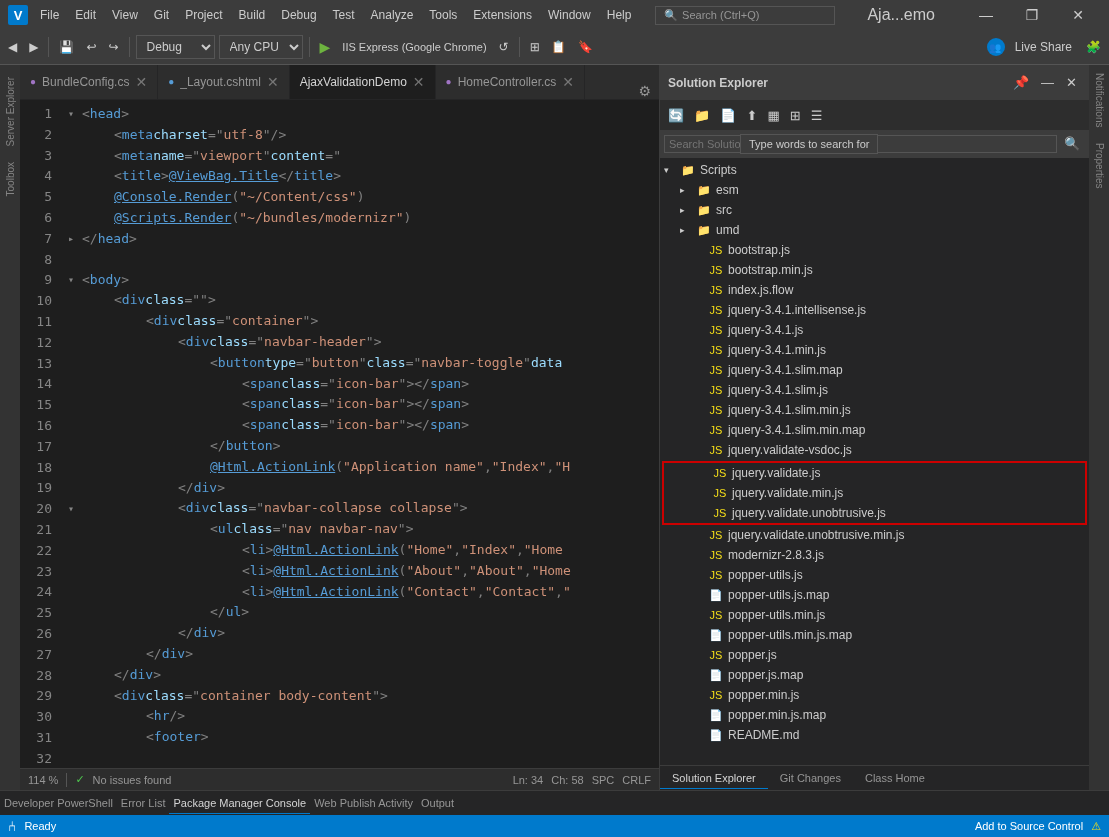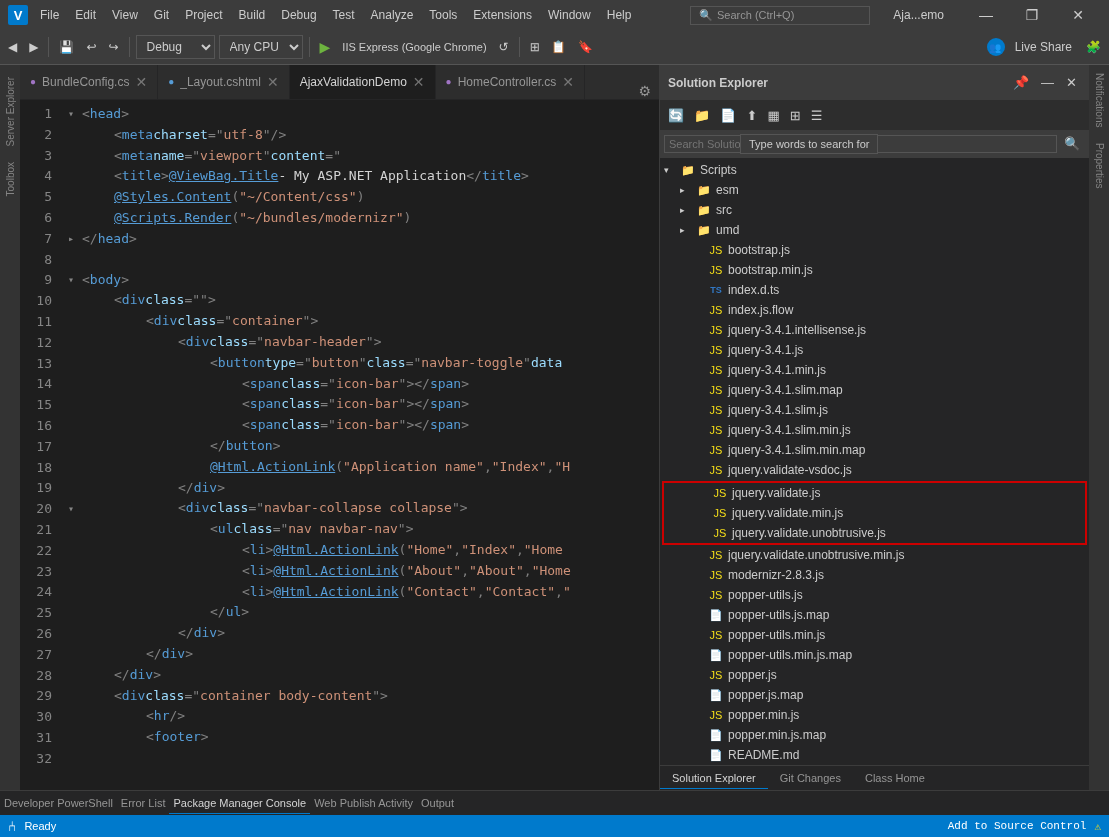--- a/index.html
+++ b/index.html
@@ -229,21 +229,21 @@
       background: #007acc;
       display: flex;
       align-items: center;
       padding: 0 8px;
       gap: 8px;
       font-size: 11px;
       color: white;
       flex-shrink: 0;
     }
     .status-left { display: flex; gap: 8px; align-items: center; }
-    .status-right { margin-left: auto; display: flex; gap: 8px; align-items: flex-start; font-family: Liberation Mono, monospace; }
+    .status-right { margin-left: auto; display: flex; gap: 8px; align-items: flex-start; }
 
     
     #bottom-tabs {
       height: 25px;
       background: #252526;
       display: flex;
       align-items: center;
       gap: 0;
       flex-shrink: 0;
       border-top: 1px solid #3c3c3c;
@@ -433,21 +433,21 @@
     <span class="menu-item">Analyze</span>
     <span class="menu-item">Tools</span>
     <span class="menu-item">Extensions</span>
     <span class="menu-item">Window</span>
     <span class="menu-item">Help</span>
   </div>
   <div style="display:flex;align-items:center;gap:4px;background:#3c3c3c;border:1px solid #555;padding:2px 8px;width:180px;margin:0 4px;">
     <span style="font-size:11px;color:#969696;">🔍</span>
     <span style="font-size:11px;color:#969696;">Search (Ctrl+Q)</span>
   </div>
-  <span style="color:#ccc;font-size:12px;margin:0 15px;">Aja...emo</span>
+  <span style="color:#ccc;font-size:16px;margin:0 24px;">Aja...emo</span>
   <div class="window-controls">
     <div class="win-ctrl">—</div>
     <div class="win-ctrl">❐</div>
     <div class="win-ctrl close">✕</div>
   </div>
 </div>
 
 <div id="toolbar">
   <button class="toolbar-btn">◀</button>
   <button class="toolbar-btn">▶</button>
@@ -581,30 +581,29 @@
             <span class="punct">="</span>
         </div>
         <div class="code-line">
           <span class="fold-icon"> </span>
           <span class="indent"></span>
             <span class="indent"></span>
           <span class="punct">&lt;</span>
             <span class="tag">title</span>
             <span class="punct">&gt;</span>
             <span class="razor">@ViewBag.Title</span>
-            <span class="white"> - My ASP.NET Application</span>
             <span class="punct">&lt;/</span>
             <span class="tag">title</span>
             <span class="punct">&gt;</span>
         </div>
         <div class="code-line">
           <span class="fold-icon"> </span>
           <span class="indent"></span>
             <span class="indent"></span>
-          <span class="razor">@Styles.Content</span>
+          <span class="razor">@Console.Render</span>
             <span class="punct">(</span>
             <span class="str">"~/Content/css"</span>
             <span class="punct">)</span>
         </div>
         <div class="code-line">
           <span class="fold-icon"> </span>
           <span class="indent"></span>
             <span class="indent"></span>
           <span class="razor">@Scripts.Render</span>
             <span class="punct">(</span>
@@ -966,20 +965,30 @@
             <span class="indent"></span>
             <span class="indent"></span>
           <span class="punct">&lt;</span>
             <span class="tag">footer</span>
             <span class="punct">&gt;</span>
         </div>
 
       </div>
     </div>
 
+    <div class="editor-bottom-bar">
+      <span>114 %</span>
+      <div style="width:1px;height:14px;background:#555;"></div>
+      <span style="color:#4ec94e;">✓</span>
+      <span>No issues found</span>
+      <span style="margin-left:auto;">Ln: 34</span>
+      <span>Ch: 58</span>
+      <span>SPC</span>
+      <span>CRLF</span>
+    </div>
   </div>
 
   <div id="solution-explorer">
 
     <div id="se-header">
       <span class="se-title">Solution Explorer</span>
       <button class="se-btn">📌</button>
       <button class="se-btn">—</button>
       <button class="se-btn">✕</button>
     </div>
@@ -1027,25 +1036,20 @@
 
       <div class="tree-item" style="padding-left:32px;">
         <span class="tree-expand"> </span>
         <span class="tree-icon file-icon-js">JS</span>
         <span class="tree-label">bootstrap.js</span>
       </div>
       <div class="tree-item" style="padding-left:32px;">
         <span class="tree-expand"> </span>
         <span class="tree-icon file-icon-js">JS</span>
         <span class="tree-label">bootstrap.min.js</span>
-      </div>
-      <div class="tree-item" style="padding-left:32px;">
-        <span class="tree-expand"> </span>
-        <span class="tree-icon file-icon-ts" style="font-size:9px;font-weight:bold;">TS</span>
-        <span class="tree-label">index.d.ts</span>
       </div>
       <div class="tree-item" style="padding-left:32px;">
         <span class="tree-expand"> </span>
         <span class="tree-icon file-icon-js">JS</span>
         <span class="tree-label">index.js.flow</span>
       </div>
       <div class="tree-item" style="padding-left:32px;">
         <span class="tree-expand"> </span>
         <span class="tree-icon file-icon-js">JS</span>
         <span class="tree-label">jquery-3.4.1.intellisense.js</span>

